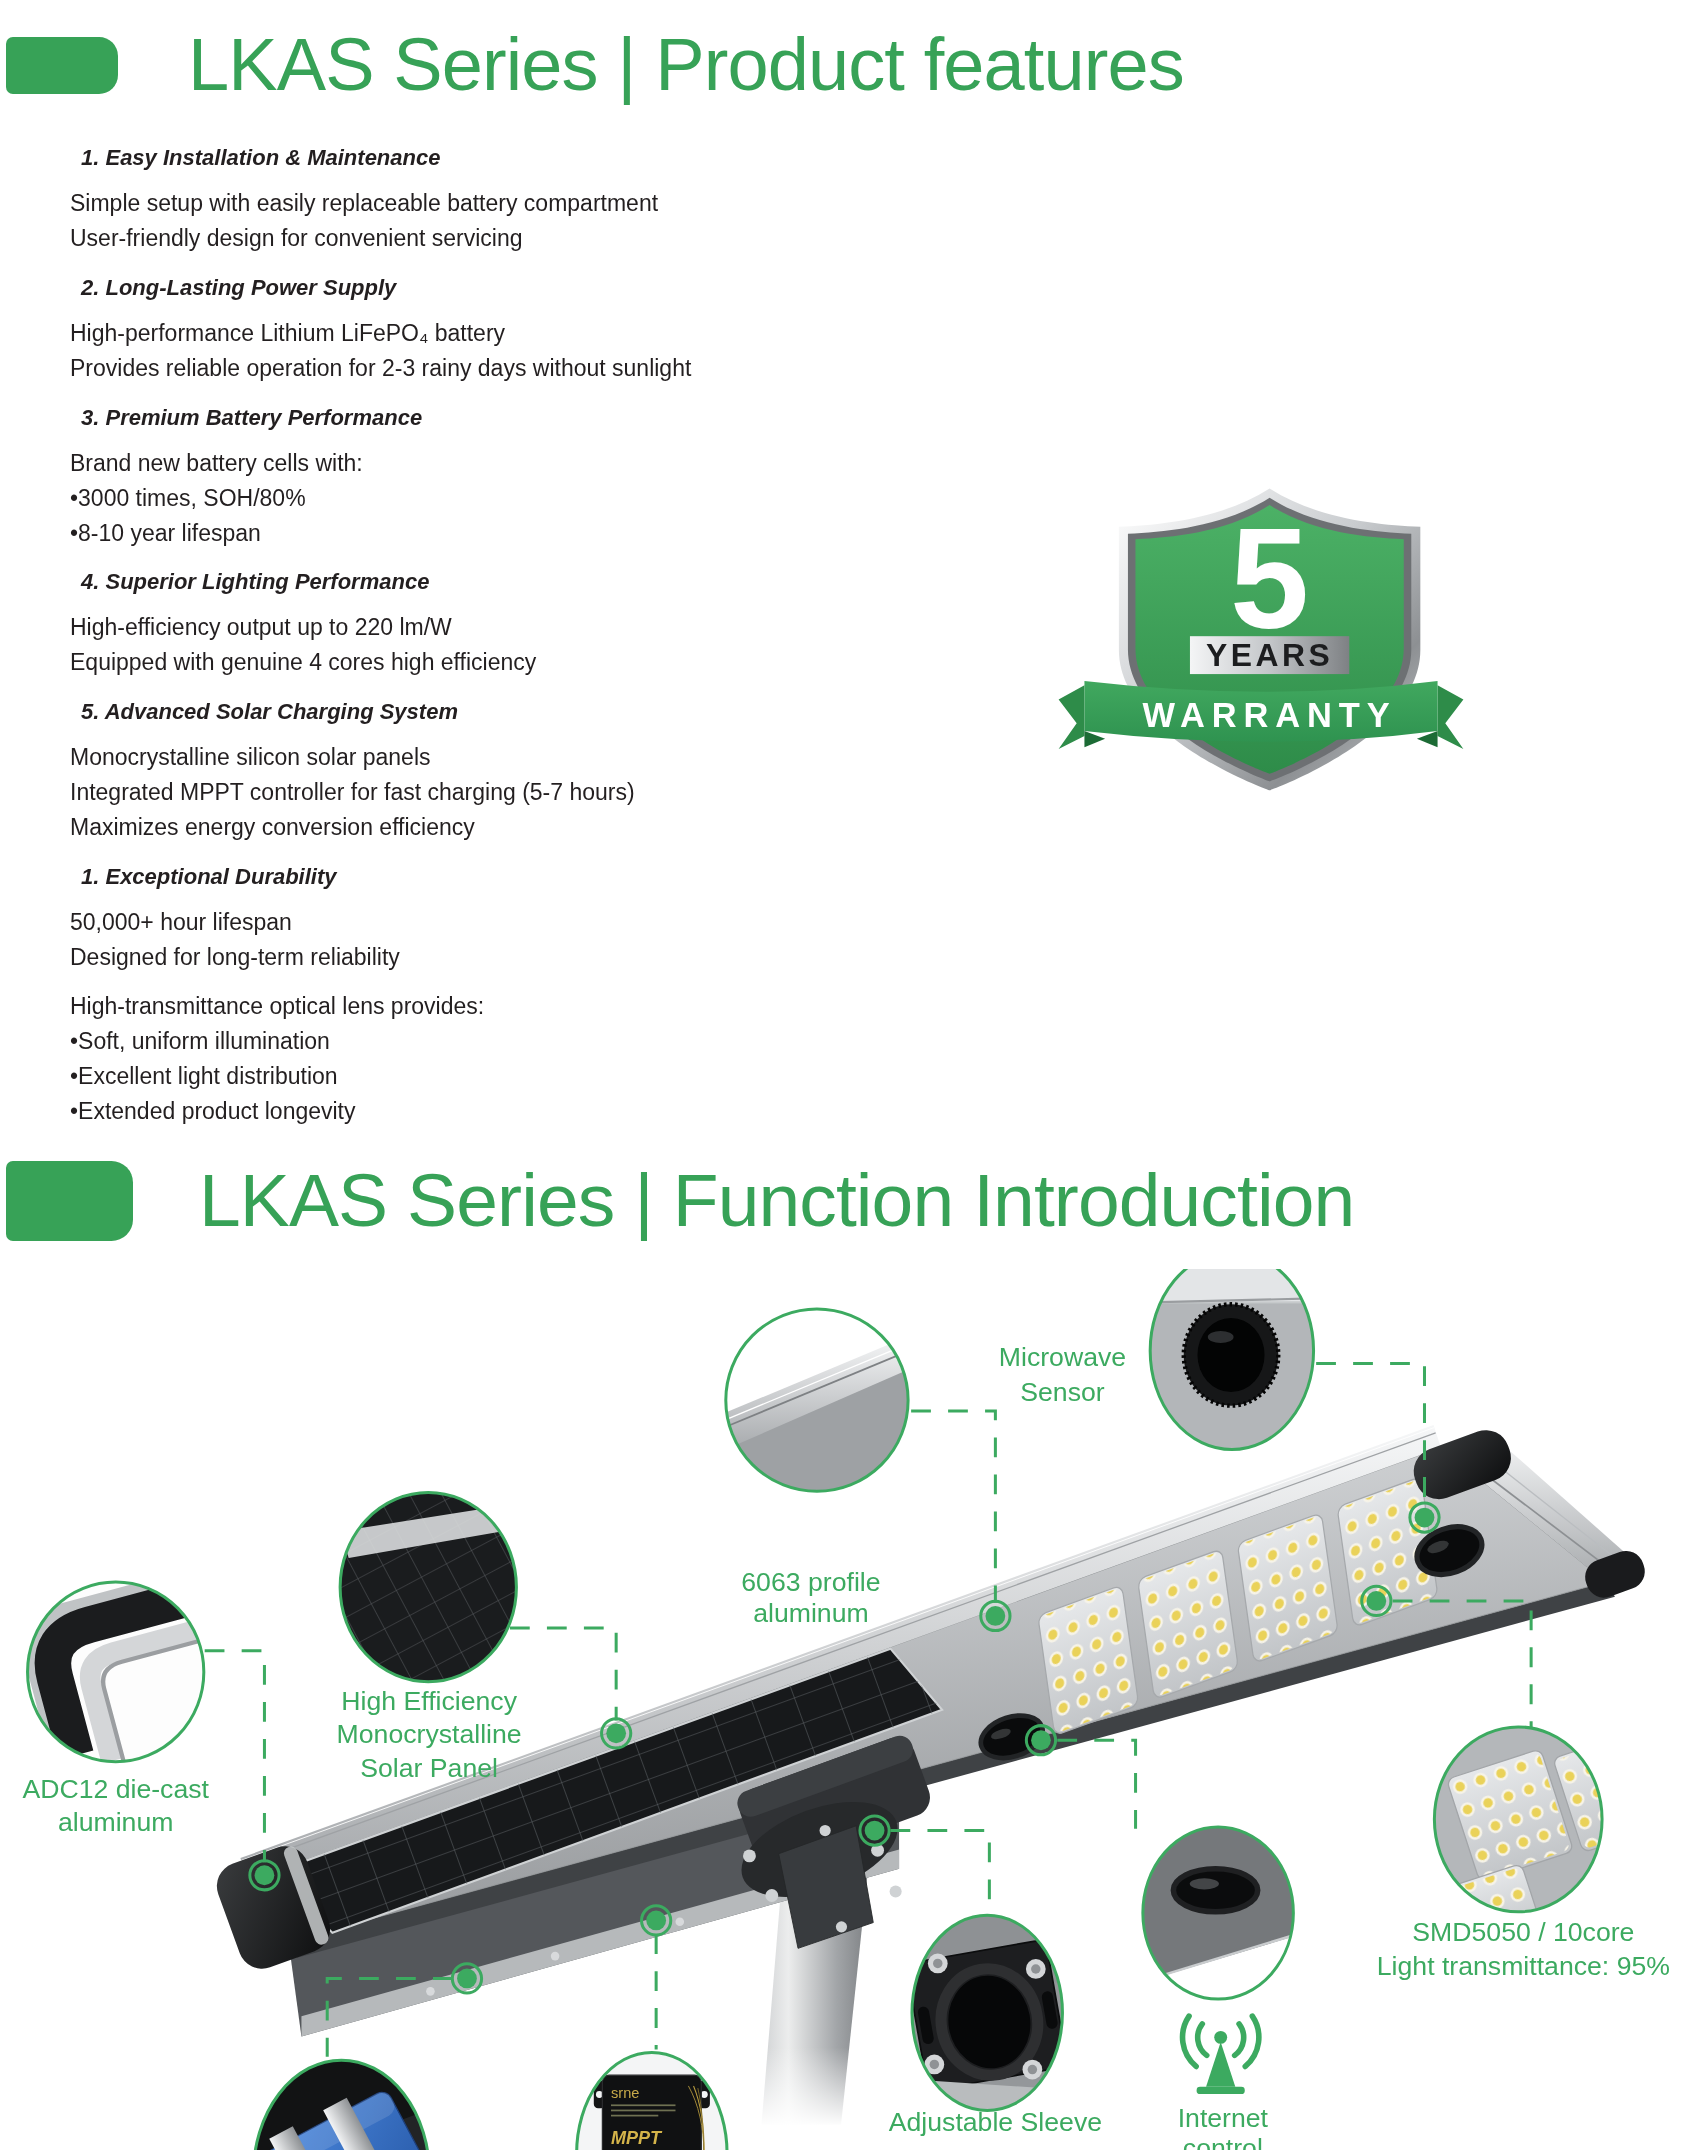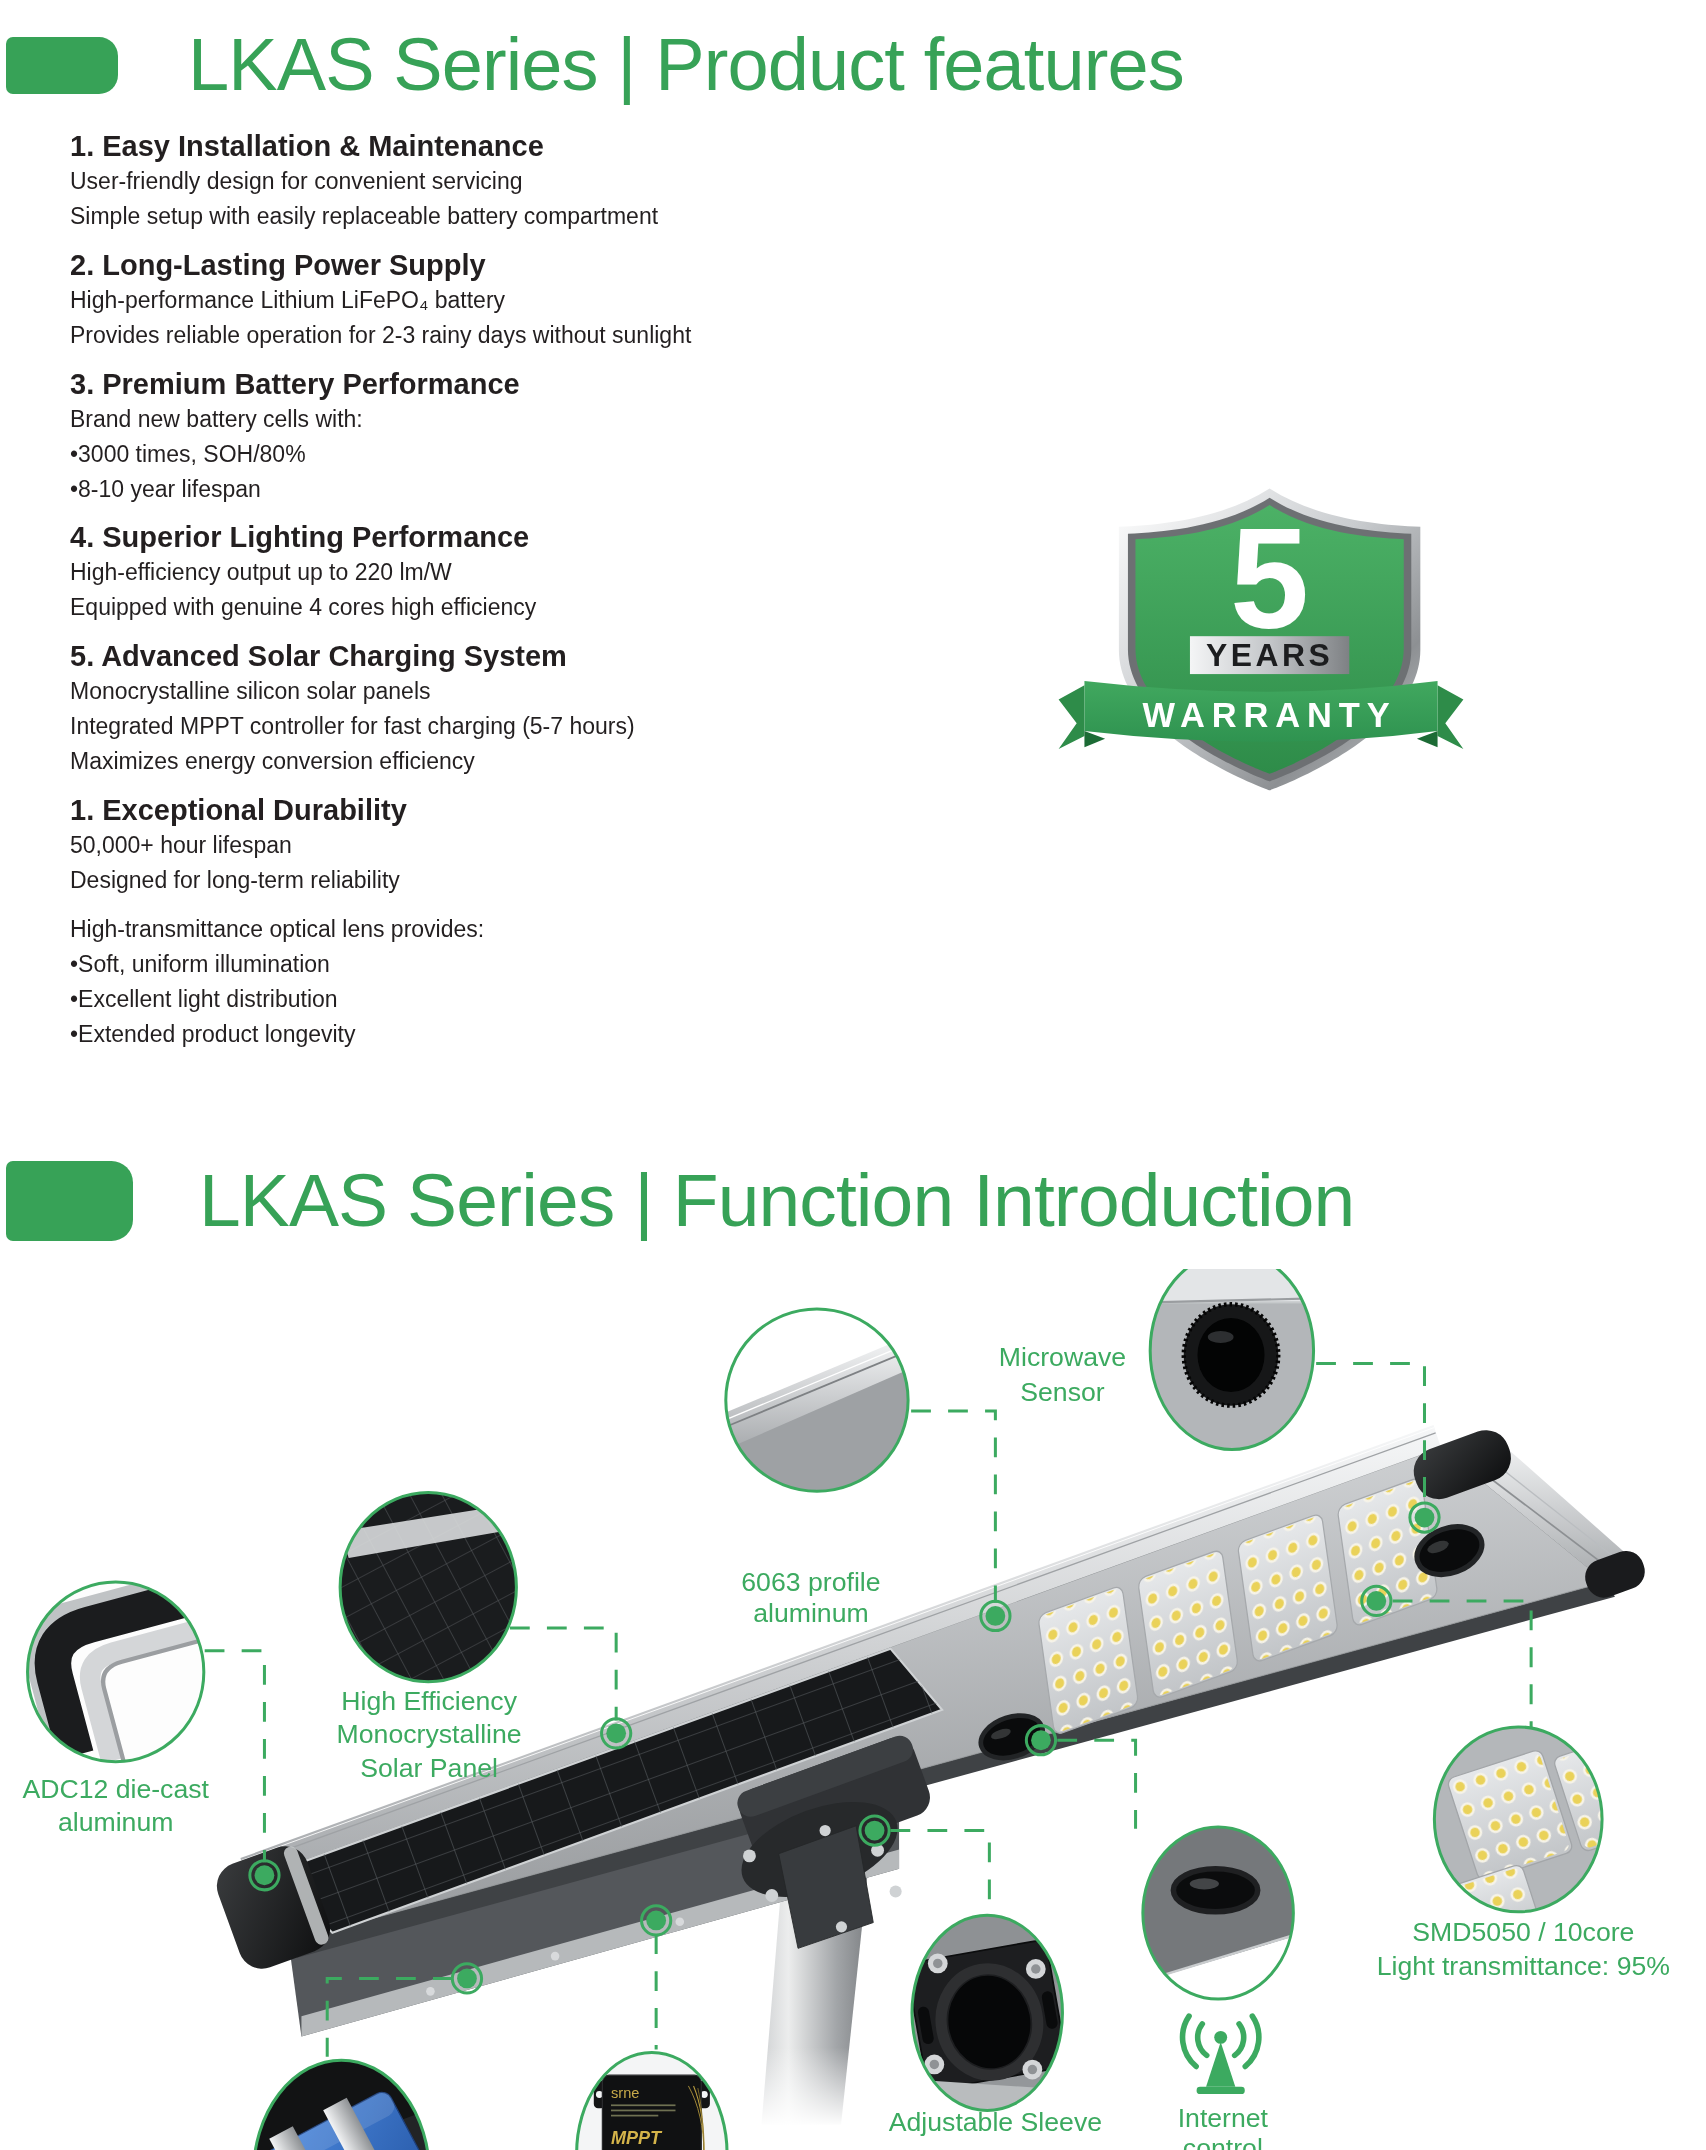--- a/index.html
+++ b/index.html
@@ -10,40 +10,40 @@
   }
   .abs{position:absolute;}
   .tab{background:var(--green);}
   #tab1{left:6px;top:37px;width:112px;height:57px;border-radius:6.9px 19px 19px 6.9px;}
   #tab2{left:6px;top:1161px;width:127px;height:80px;border-radius:6.9px 21.5px 21.5px 6.9px;}
   .big-title{color:var(--green);font-weight:400;letter-spacing:-0.9px;line-height:1;white-space:nowrap;}
   #title1{left:188px;top:27.5px;font-size:74px;}
   #title2{left:199px;top:1163px;font-size:75px;text-align:right;}
   #features{left:70px;top:129px;width:1075px;color:var(--text);}
   .feat{margin:0 0 13.8px 0;}
-  .feat-title{margin:0;font-size:29px;line-height:35px;font-weight:700;}
+  .feat-title{margin:11px;font-size:22px;line-height:35px;font-weight:700;font-style:italic;}
   .feat-line{margin:0;font-size:23px;line-height:35px;font-weight:400;}
   #badge{left:1050px;top:482px;}
   #diagram{left:0;top:1269px;}
   .dlabel{fill:var(--label-green);font-family:"Liberation Sans",sans-serif;font-size:62px;text-anchor:middle;}
   .dash{stroke:var(--label-green);stroke-width:7;stroke-dasharray:46 40;fill:none;}
   .ring{fill:none;stroke:var(--label-green);stroke-width:7;}
   .grn{fill:var(--label-green);}
 </style>
 </head>
 <body style="--green: #37A257; --label-green: #3CAA60; --text: #231F20;">
 
 <div id="tab1" class="abs tab"></div>
 <div id="title1" class="abs big-title">LKAS Series | Product features</div>
 
 <div id="features" class="abs">
   <div class="feat">
     <p class="feat-title">1. Easy Installation &amp; Maintenance</p>
+    <p class="feat-line">Simple setup with easily replaceable battery compartment</p>
     <p class="feat-line">User-friendly design for convenient servicing</p>
-    <p class="feat-line">Simple setup with easily replaceable battery compartment</p>
   </div>
   <div class="feat">
     <p class="feat-title">2. Long-Lasting Power Supply</p>
     <p class="feat-line">High-performance Lithium LiFePO₄ battery</p>
     <p class="feat-line">Provides reliable operation for 2-3 rainy days without sunlight</p>
   </div>
   <div class="feat">
     <p class="feat-title">3. Premium Battery Performance</p>
     <p class="feat-line">Brand new battery cells with:</p>
     <p class="feat-line">•3000 times, SOH/80%</p>

